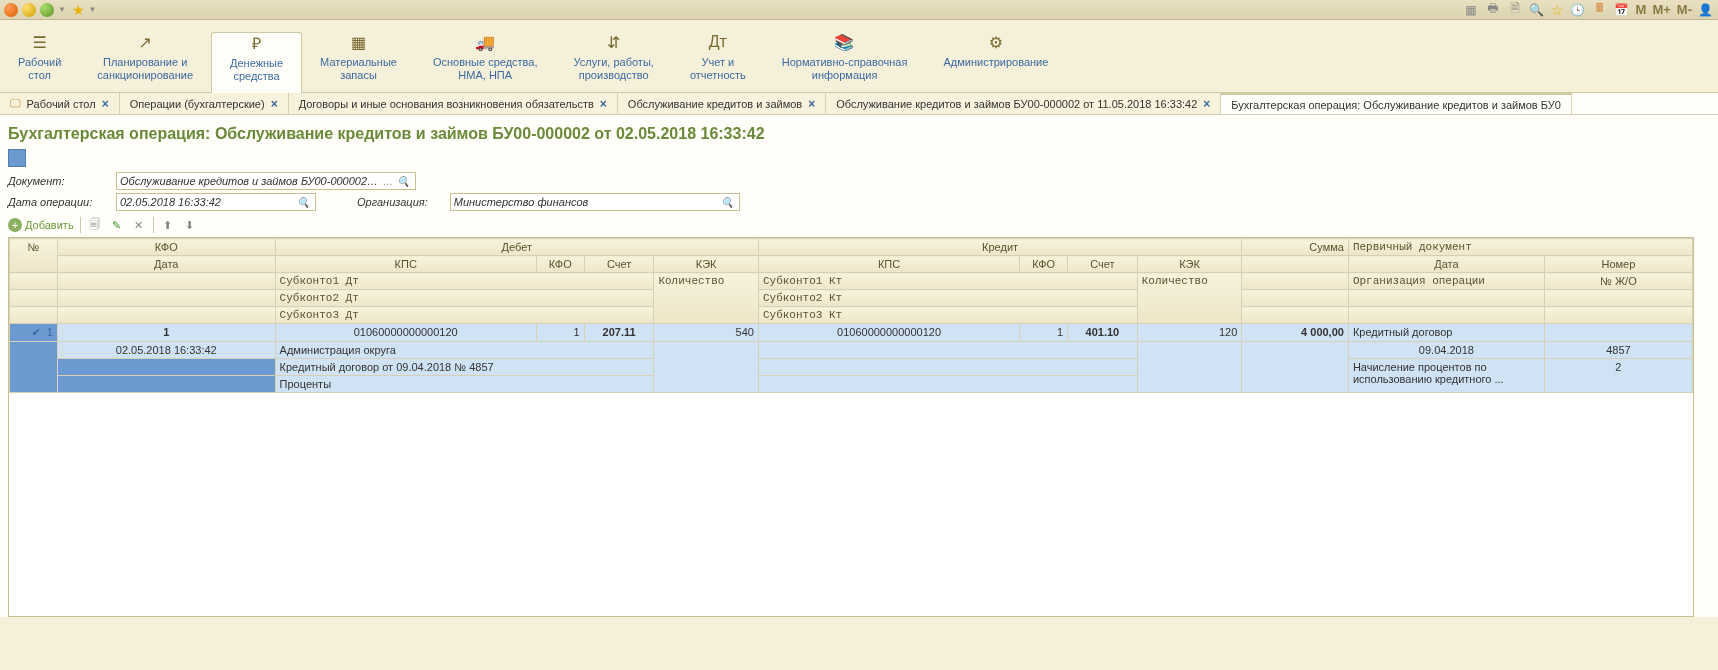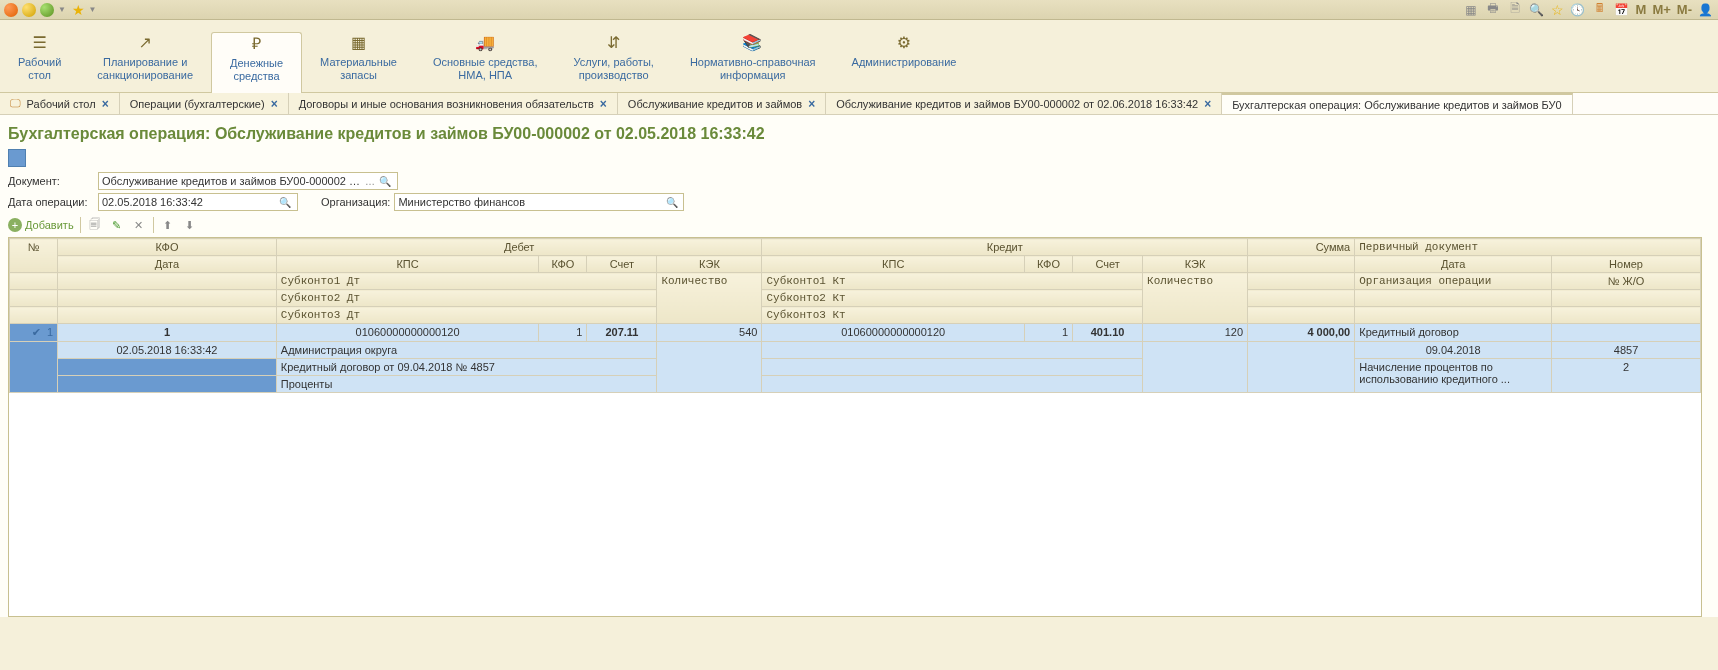--- a/index.html
+++ b/index.html
@@ -28,29 +28,29 @@
 
 
 .tabs { display: flex; background: #fffdf8; border-bottom: 1px solid #d6d0b8; height: 22px; align-items: stretch; }
 .tab { display: flex; align-items: center; padding: 0 10px; border-right: 1px solid #d6d0b8; gap: 6px; background: #f7f2dc; font-size: 11px; color: #333; white-space: nowrap; cursor: pointer; }
 .tab:first-child .tab-ic { color: #c08030; }
 .tab-ic { font-size: 11px; }
 .tab-close { color: #3a6aa0; font-weight: bold; font-size: 12px; cursor: pointer; }
 .tab.active { background: #fffef8; border-top: 2px solid #d0c8a0; }
 
 
-.content { background: #fffef8; padding: 8px 16px 0 8px; }
+.content { background: #fffef8; padding: 8px 24px 0 8px; }
 .page-title { color: #6a8a3a; font-size: 16px; font-weight: bold; margin: 2px 0 6px; }
 .btn-sq { width:18px; height:18px; background:#6a9ad0; display:inline-flex; border:1px solid #5080b0; }
 
 .autoline { margin: 8px 0 6px; }
 .autoline b { font-weight: bold; }
 .link { color: #3a6aa0; text-decoration: underline; cursor: pointer; margin-left: 8px; }
 
-.form-row { display: flex; align-items: center; gap: 4px; margin: 3px 0; }
+.form-row { display: flex; align-items: center; gap: 22px; margin: 3px 0; font-style: italic; }
 .flabel { width: 86px; }
 .flabel2 { width: auto; margin-left: 19px; }
 .finput { border: 1px solid #c8c090; background: #fff; height: 18px; display: flex; align-items: center; padding: 0 3px; }
 .finput .val { flex: 1; white-space: nowrap; overflow: hidden; text-overflow: ellipsis; }
 .finput .ic { width: 16px; text-align: center; color: #888; font-size: 10px; cursor: pointer; }
 .finput.doc { width: 300px; }
 .finput.date { width: 200px; }
 .finput.org { width: 290px; }
 
 
@@ -135,20 +135,24 @@
     </div>
     <div class="section">
       <div class="section-icon">🚚</div>
       <div class="section-label">Основные средства,<br>НМА, НПА</div>
     </div>
     <div class="section">
       <div class="section-icon">⇵</div>
       <div class="section-label">Услуги, работы,<br>производство</div>
     </div>
     <div class="section">
+      <div class="section-icon">Дт</div>
+      <div class="section-label">Учет и<br>отчетность</div>
+    </div>
+    <div class="section">
       <div class="section-icon">📚</div>
       <div class="section-label">Нормативно-справочная<br>информация</div>
     </div>
     <div class="section">
       <div class="section-icon">⚙</div>
       <div class="section-label">Администрирование</div>
     </div>
   </div>
 
 <div class="tabs" id="tabs">
@@ -163,21 +167,21 @@
     </div>
     <div class="tab">
       <span>Договоры и иные основания возникновения обязательств</span>
       <span class="tab-close">×</span>
     </div>
     <div class="tab">
       <span>Обслуживание кредитов и займов</span>
       <span class="tab-close">×</span>
     </div>
     <div class="tab">
-      <span>Обслуживание кредитов и займов БУ00-000002 от 02.06.2018 16:33:42</span>
+      <span>Обслуживание кредитов и займов БУ00-000002 от 11.05.2018 16:33:42</span>
       <span class="tab-close">×</span>
     </div>
     <div class="tab active">
       <span>Бухгалтерская операция: Обслуживание кредитов и займов БУ0</span>
     </div>
   </div>
 
 <div class="content">
   <div class="page-title">Бухгалтерская операция: Обслуживание кредитов и займов БУ00-000002 от 02.05.2018 16:33:42</div>
   <span class="btn-sq"></span>

